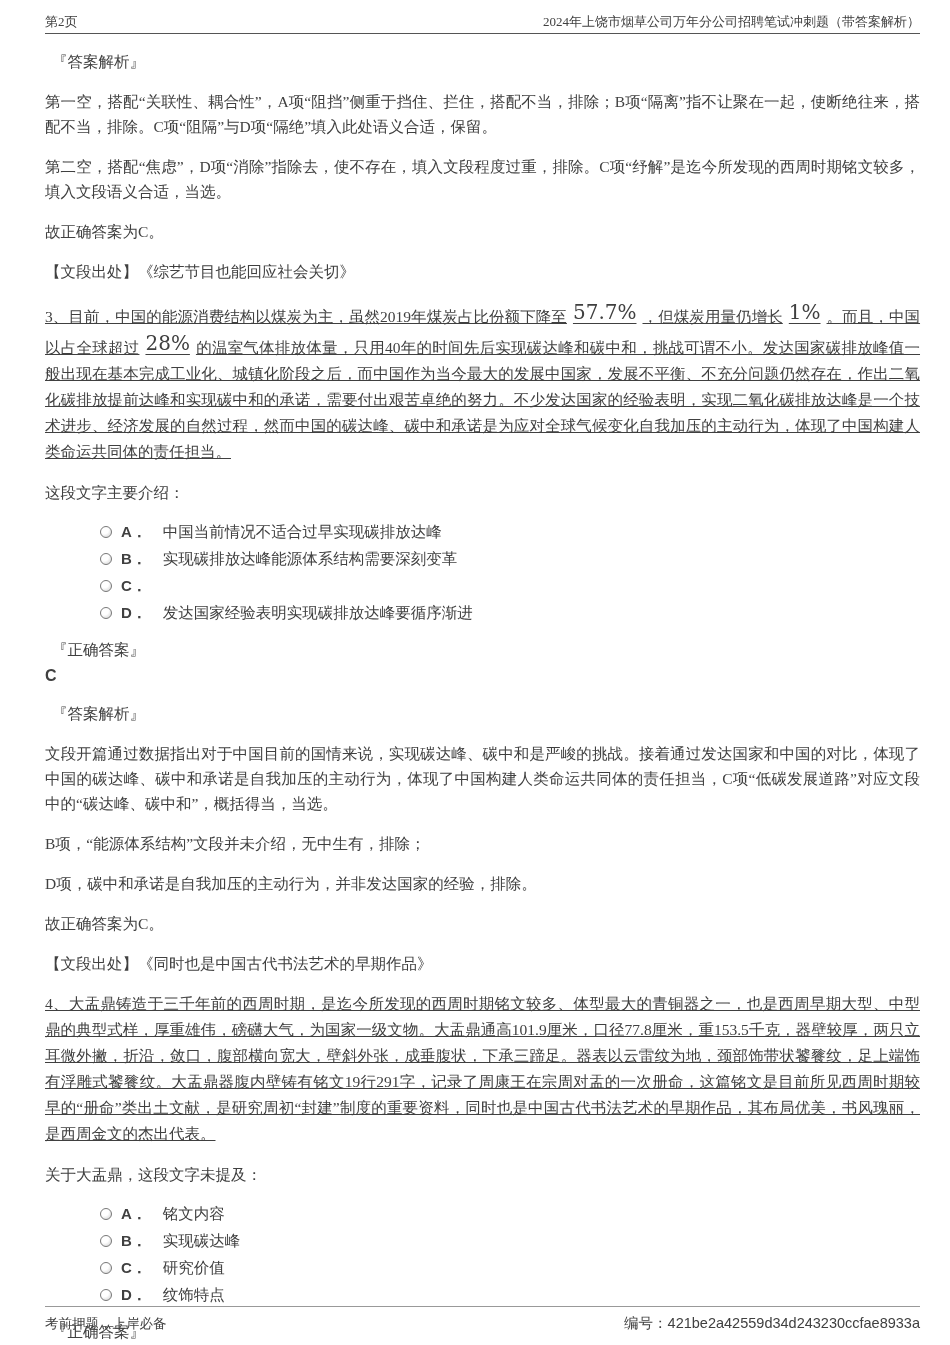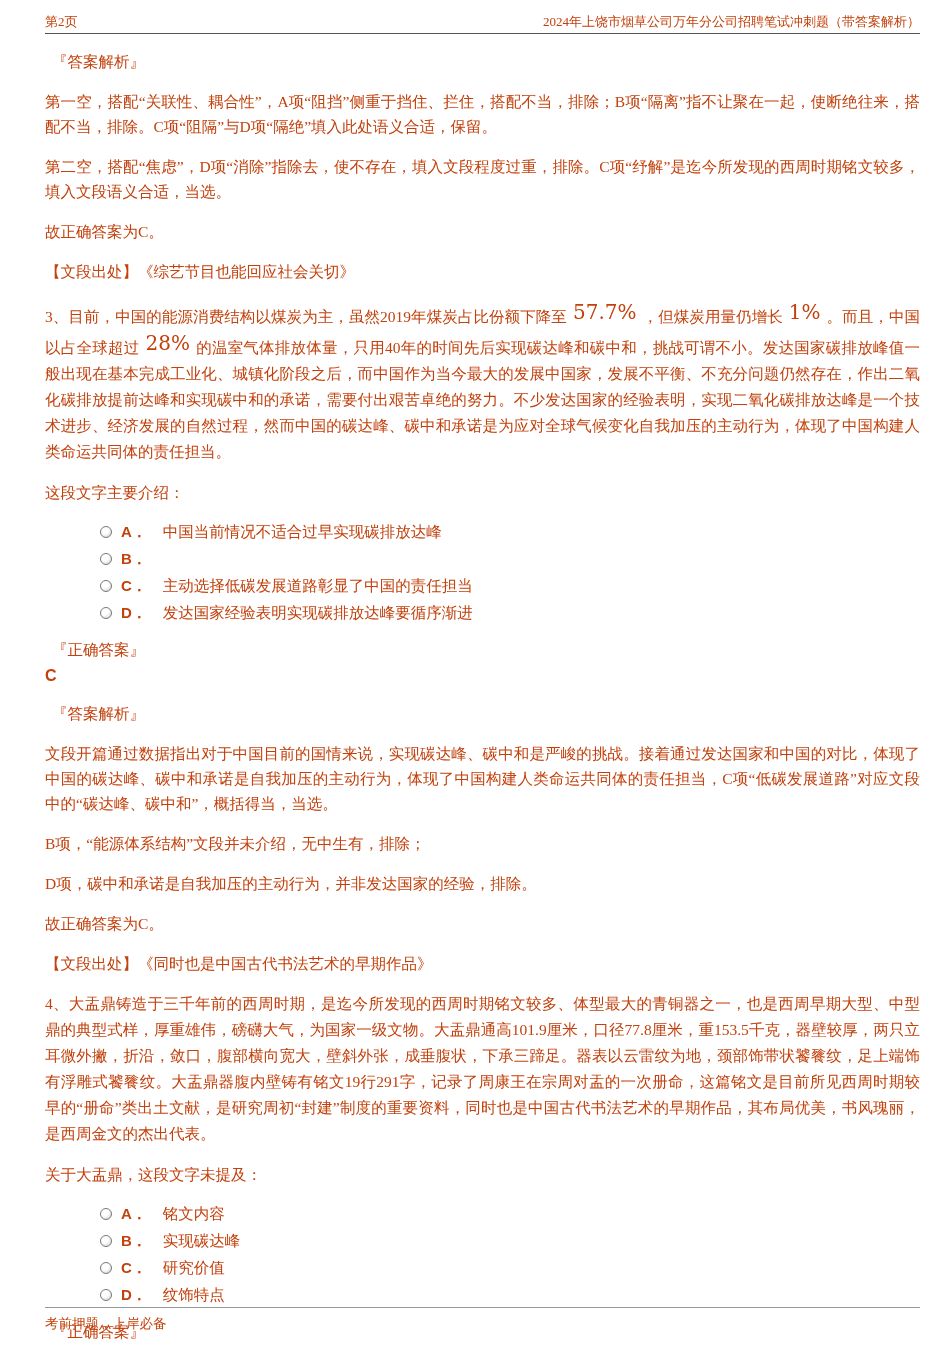--- a/index.html
+++ b/index.html
@@ -1,20 +1,20 @@
 <!DOCTYPE html>
 <html><head>
 <meta charset="utf-8">
 <style>
   html,body { margin:0; padding:0; background:#ffffff; }
   .page {
     width:950px; height:1345px;
     position:relative;
     background:#ffffff;
-    color:#c2410c;
+    color:#404040;
     font-family:"Liberation Serif","DejaVu Serif",serif;
     box-sizing:border-box;
     padding:14px 30px 0 45px;
     overflow:hidden;
   }
   
   .header {
     display:flex; justify-content:space-between; align-items:flex-end;
     border-bottom:1px solid #555; padding-bottom:3px;
     font-size:13px; line-height:16px;
@@ -25,21 +25,21 @@
     display:flex; justify-content:space-between; align-items:baseline;
     font-size:13.5px;
     gap:21px;
   }
   .footer .serial { font-family:"Liberation Sans","DejaVu Sans",sans-serif; font-size:14.5px; }
   
   .para {
     font-size:15.5px; line-height:25px;
     margin:15px 0 0 0; text-align:justify;
   }
-  .stem { line-height:26px; }
+  .stem { line-height:26px;text-decoration:underline; }
   .label { padding-left:7px; }
   .formula {
     font-family:"DejaVu Serif",serif;
     font-size:20px; vertical-align:3px;
     margin:0 6px;
   }
   
   .opts { margin-top:17px; }
   .opt-row {
     display:flex; align-items:center;
@@ -85,25 +85,25 @@
 
   <div class="opts">
     <div class="opt-row">
       <span class="radio"></span>
       <span class="opt-letter">A．</span>
       <span class="opt-text">中国当前情况不适合过早实现碳排放达峰</span>
     </div>
     <div class="opt-row">
       <span class="radio"></span>
       <span class="opt-letter">B．</span>
+      <span class="opt-text">实现碳排放达峰能源体系结构需要深刻变革</span>
     </div>
     <div class="opt-row">
       <span class="radio"></span>
       <span class="opt-letter">C．</span>
-      <span class="opt-text">主动选择低碳发展道路彰显了中国的责任担当</span>
     </div>
     <div class="opt-row">
       <span class="radio"></span>
       <span class="opt-letter">D．</span>
       <span class="opt-text">发达国家经验表明实现碳排放达峰要循序渐进</span>
     </div>
   </div>
 
   <p class="para label tight">『正确答案』</p>
   <p class="answer-letter">C</p>
@@ -137,15 +137,16 @@
       <span class="radio"></span>
       <span class="opt-letter">D．</span>
       <span class="opt-text">纹饰特点</span>
     </div>
   </div>
 
   <p class="para label tight">『正确答案』</p>
 
   <div class="footer">
     <span>考前押题，上岸必备</span>
+    <span class="serial">编号：421be2a42559d34d243230ccfae8933a</span>
   </div>
 
 </div>
 
 </body></html>

